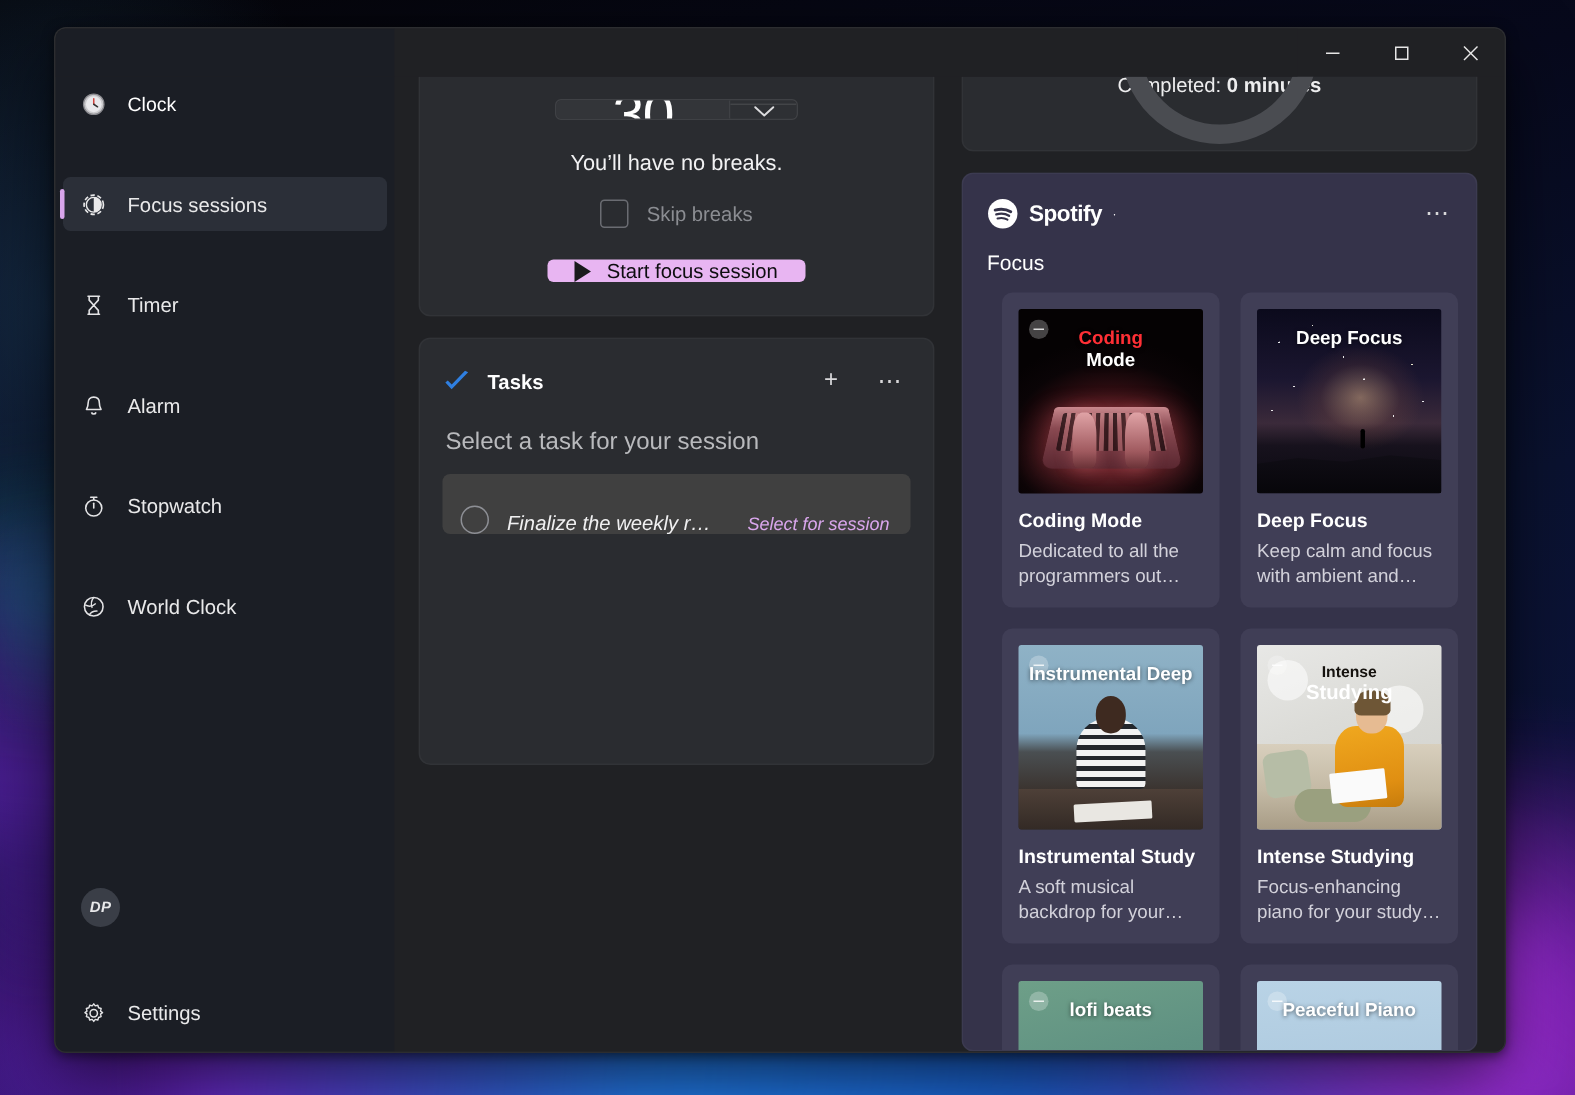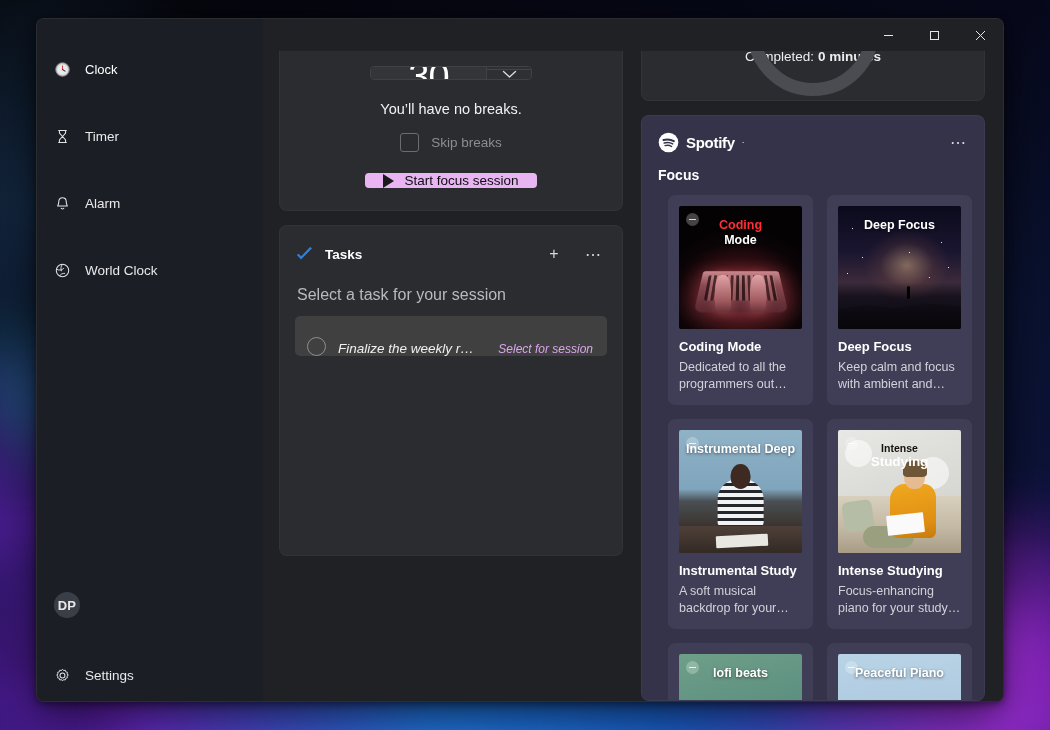--- a/index.html
+++ b/index.html
@@ -78,22 +78,23 @@
     content: ""; position: absolute; left: -2px; top: 8px; width: 3px; height: 20px;
     border-radius: 2px; background: #d9a6ec;
   }
   .nav-item.app-title { color: #fff; font-size: 13px; margin-top: 0; }
   .nav-icon { width: 17px; height: 17px; flex: 0 0 17px; display: block; }
   .nav-label { white-space: nowrap; }
   .nav-spacer { flex: 1 1 auto; }
   .avatar {
     width: 26px; height: 26px; border-radius: 50%; background: #3a3e47;
     display: flex; align-items: center; justify-content: center;
-    color: #e8e8ea; font-size: 13px; font-weight: bold; letter-spacing: .3px;
+    color: #e8e8ea; font-size: 10px; font-weight: bold; letter-spacing: .3px;
     margin: 8px 0 10px 12px;
+    font-style: italic;
   }
 
   
   .content {
     flex: 1 1 auto; background: #202124; position: relative;
     display: flex; gap: 0; padding: 0 18px 0 16px; min-width: 0; overflow: hidden;
   }
   .col-left { flex: 0 0 344px; display: flex; flex-direction: column; padding-top: 0; }
   .col-right { flex: 1 1 auto; display: flex; flex-direction: column; padding-left: 18px; min-width: 0; }
 
@@ -121,21 +122,21 @@
   .start-btn {
     margin-top: 21px; height: 32px; padding: 0 18px; border: none; border-radius: 4px;
     background: #e8b5f2; color: #0d0d0f; font-size: 13.5px;
     display: flex; align-items: center; gap: 10px; cursor: default;
     font-family: "Liberation Sans", sans-serif;
   }
   .play-tri { width: 0; height: 0; border-left: 11px solid #1a1a1c; border-top: 7px solid transparent; border-bottom: 7px solid transparent; }
 
   
   .tasks-panel {
-    margin-top: 14px; height: 331px; padding: 14px 15px 0 15px;
+    margin-top: 14px; height: 285px; padding: 14px 15px 0 15px;
     background: #2a2c30; border-radius: 8px; border: 1px solid rgba(255,255,255,0.035);
     display: flex; flex-direction: column;
   }
   .tasks-head { display: flex; align-items: center; gap: 11px; }
   .todo-icon { width: 19px; height: 19px; flex: 0 0 19px; }
   .tasks-title { font-size: 13.5px; font-weight: bold; color: #fff; flex: 1 1 auto; }
   .icon-btn {
     width: 28px; height: 28px; border-radius: 4px; display: flex; align-items: center;
     justify-content: center; color: #d8d8da; font-size: 16px; cursor: default;
   }
@@ -165,21 +166,21 @@
   .spotify-panel {
     margin-top: 14px; flex: 1 1 auto; min-height: 0;
     background: #35334a; border-radius: 8px; border: 1px solid rgba(255,255,255,0.04);
     display: flex; flex-direction: column; overflow: hidden;
   }
   .sp-head { display: flex; align-items: center; padding: 12px 12px 0 16px; }
   .sp-brand { display: flex; align-items: center; gap: 7px; flex: 1 1 auto; }
   .sp-logo { width: 21px; height: 21px; flex: 0 0 21px; }
   .sp-word { font-size: 15px; font-weight: bold; color: #fff; letter-spacing: -0.3px; }
   .sp-tm { font-size: 8px; color: #fff; vertical-align: top; }
-  .sp-section { padding: 11px 16px 0 16px; font-size: 14px; font-weight: bold; color: #fff; }
+  .sp-section { padding: 11px 16px 0 16px; font-size: 14px; font-weight: normal; color: #fff; }
   .sp-scroll { flex: 1 1 auto; overflow: hidden; padding: 12px 12px 0 26px; min-height: 0; }
   .sp-grid { display: grid; grid-template-columns: 1fr 1fr; gap: 14px; }
   .pl-card { background: #403e56; border-radius: 7px; padding: 11px 11px 13px 11px; }
   .pl-art {
     width: 100%; aspect-ratio: 1/1; border-radius: 2px; position: relative; overflow: hidden;
     display: flex; align-items: flex-start; justify-content: center;
   }
   .pl-badge {
     position: absolute; left: 7px; top: 7px; width: 13px; height: 13px; border-radius: 50%;
     background: rgba(255,255,255,0.26); z-index: 5;
@@ -350,36 +351,53 @@
       <div class="nav-item app-title">
         <svg class="nav-icon" viewBox="0 0 20 20">
           <circle cx="10" cy="10" r="8" fill="#c9c9cc" stroke="#8b8b90" stroke-width="1"></circle>
           <circle cx="10" cy="10" r="6.2" fill="#e9e9ec"></circle>
           <line x1="10" y1="10" x2="10" y2="5.6" stroke="#d2453f" stroke-width="1.2" stroke-linecap="round"></line>
           <line x1="10" y1="10" x2="13" y2="12" stroke="#333" stroke-width="1.2" stroke-linecap="round"></line>
         </svg>
         <span class="nav-label">Clock</span>
       </div>
 
+      <div class="nav-item selected">
+        <svg class="nav-icon" viewBox="0 0 20 20">
+          <circle cx="10" cy="10" r="7.6" fill="none" stroke="#e9e9ea" stroke-width="1.3" stroke-dasharray="3.4 2.1"></circle>
+          <path d="M10 4.2 A5.8 5.8 0 0 1 10 15.8 Z" fill="#e9e9ea"></path>
+          <circle cx="10" cy="10" r="5.8" fill="none" stroke="#e9e9ea" stroke-width="1.1"></circle>
+        </svg>
+        <span class="nav-label">Focus sessions</span>
+      </div>
 
       <div class="nav-item">
         <svg class="nav-icon" viewBox="0 0 20 20">
           <path d="M5.5 3 h9 M5.5 17 h9 M6.4 3 v3 l3.6 4 l-3.6 4 v3 M13.6 3 v3 l-3.6 4 l3.6 4 v3" fill="none" stroke="#e3e3e5" stroke-width="1.25" stroke-linecap="round" stroke-linejoin="round"></path>
         </svg>
         <span class="nav-label">Timer</span>
       </div>
 
       <div class="nav-item">
         <svg class="nav-icon" viewBox="0 0 20 20">
           <path d="M10 3.2 c-3 0-4.4 2.1-4.4 4.6 0 3.2-1.3 4.4-1.3 5.2 h11.4 c0-.8-1.3-2-1.3-5.2 0-2.5-1.4-4.6-4.4-4.6z" fill="none" stroke="#e3e3e5" stroke-width="1.25" stroke-linejoin="round"></path>
           <path d="M8.2 15.2 a1.9 1.9 0 0 0 3.6 0" fill="none" stroke="#e3e3e5" stroke-width="1.25"></path>
         </svg>
         <span class="nav-label">Alarm</span>
       </div>
 
+      <div class="nav-item">
+        <svg class="nav-icon" viewBox="0 0 20 20">
+          <circle cx="10" cy="11.4" r="6.3" fill="none" stroke="#e3e3e5" stroke-width="1.25"></circle>
+          <line x1="10" y1="11.4" x2="10" y2="7.6" stroke="#e3e3e5" stroke-width="1.25" stroke-linecap="round"></line>
+          <line x1="7.6" y1="3" x2="12.4" y2="3" stroke="#e3e3e5" stroke-width="1.25" stroke-linecap="round"></line>
+          <line x1="10" y1="3" x2="10" y2="5.1" stroke="#e3e3e5" stroke-width="1.25"></line>
+        </svg>
+        <span class="nav-label">Stopwatch</span>
+      </div>
 
       <div class="nav-item">
         <svg class="nav-icon" viewBox="0 0 20 20">
           <circle cx="10" cy="10" r="7.3" fill="none" stroke="#e3e3e5" stroke-width="1.25"></circle>
           <path d="M3.2 8.6 c3 1.6 6 1 8.4-1.2 M6.4 16.6 c1.4-2.4 3.6-3.4 6.6-3.2" fill="none" stroke="#e3e3e5" stroke-width="1.1"></path>
           <path d="M10 2.7 c-2 2.6-2.4 5.4-1.2 8.2" fill="none" stroke="#e3e3e5" stroke-width="1.1"></path>
         </svg>
         <span class="nav-label">World Clock</span>
       </div>
 

